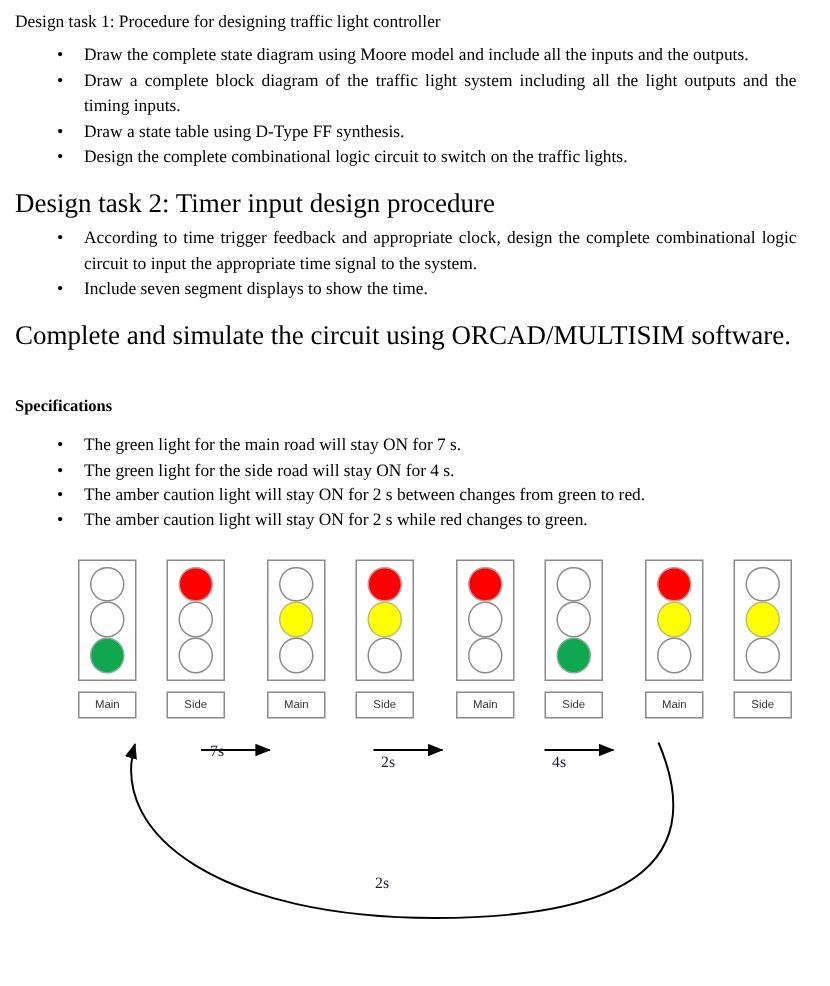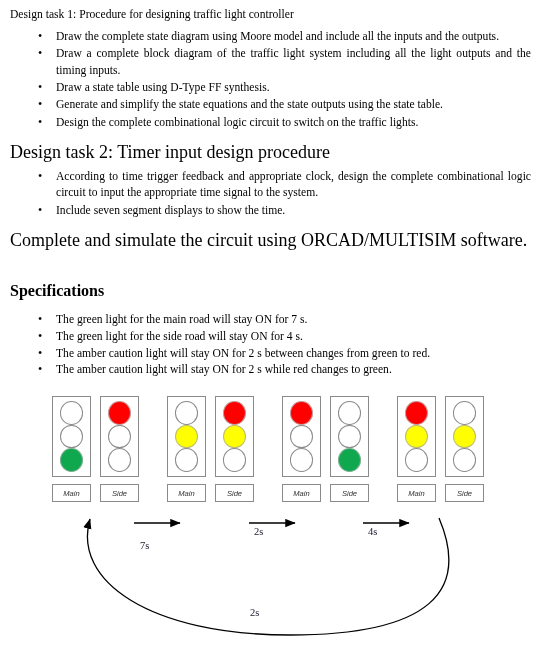--- a/index.html
+++ b/index.html
@@ -23,21 +23,21 @@
     font-size: 11.6px;
     line-height: 1.35;
     margin: 0 0 6px 0;
   }
   .para {
     font-size: 18px;
     line-height: 1.35;
     margin: 9px 0 0 0;
   }
   .bold-heading {
-    font-size: 16px;
+    font-size: 11px;
     font-weight: bold;
     margin: 30px 0 12px 0;
   }
   ul.bullets {
     margin: 4px 0 0 0;
     padding: 0 0 0 0;
     list-style: none;
   }
   ul.bullets li {
     position: relative;
@@ -72,22 +72,21 @@
   }
   .groups {
     position: absolute;
     left: 52px;
     top: 5px;
     display: flex;
     gap: 26px;
   }
   .group {
     display: flex;
-    gap: 7px;
-    font-style: italic;
+    gap: 18px;
   }
   .signal {
     width: 41px;
   }
   .light-box {
     width: 39px;
     height: 81px;
     border: 1.4px solid #8a8a8a;
     background: #ffffff;
     box-sizing: border-box;
@@ -144,21 +143,20 @@
 <body>
 
 <div class="page">
 
   <p class="heading">Design task 1: Procedure for designing traffic light controller</p>
 
   <ul class="bullets justify">
     <li>Draw the complete state diagram using Moore model and include all the inputs and the outputs.</li>
     <li>Draw a complete block diagram of the traffic light system including all the light outputs and the timing inputs.</li>
     <li>Draw a state table using D-Type FF synthesis.</li>
-    <li>Generate and simplify the state equations and the state outputs using the state table.</li>
     <li>Design the complete combinational logic circuit to switch on the traffic lights.</li>
   </ul>
 
   <p class="para">Design task 2: Timer input design procedure</p>
 
   <ul class="bullets justify">
     <li>According to time trigger feedback and appropriate clock, design the complete combinational logic circuit to input the appropriate time signal to the system.</li>
     <li>Include seven segment displays to show the time.</li>
   </ul>
 
@@ -264,19 +262,19 @@
     </defs>
 
     <line x1="134" y1="132" x2="180" y2="132" stroke="#000000" stroke-width="1.3" marker-end="url(#ah)"></line>
     <line x1="249" y1="132" x2="295" y2="132" stroke="#000000" stroke-width="1.3" marker-end="url(#ah)"></line>
     <line x1="363" y1="132" x2="409" y2="132" stroke="#000000" stroke-width="1.3" marker-end="url(#ah)"></line>
 
     <path d="M 439 127 C 470 200, 430 244, 290 244 C 150 244, 72 190, 90 128" fill="none" stroke="#000000" stroke-width="1.3" marker-end="url(#ah)"></path>
   </svg>
 
   <div class="arrows-layer">
-    <span class="time-label" style="left:140px; top:149px;font-family:Liberation Serif, serif;">7s</span>
+    <span class="time-label" style="left:140px; top:128px;font-family:Liberation Serif, serif;">7s</span>
     <span class="time-label" style="left:254px; top:135px;">2s</span>
     <span class="time-label" style="left:368px; top:135px;text-align:center;">4s</span>
     <span class="time-label" style="left:250px; top:216px;">2s</span>
   </div>
 
 </div>
 
 </body></html>

